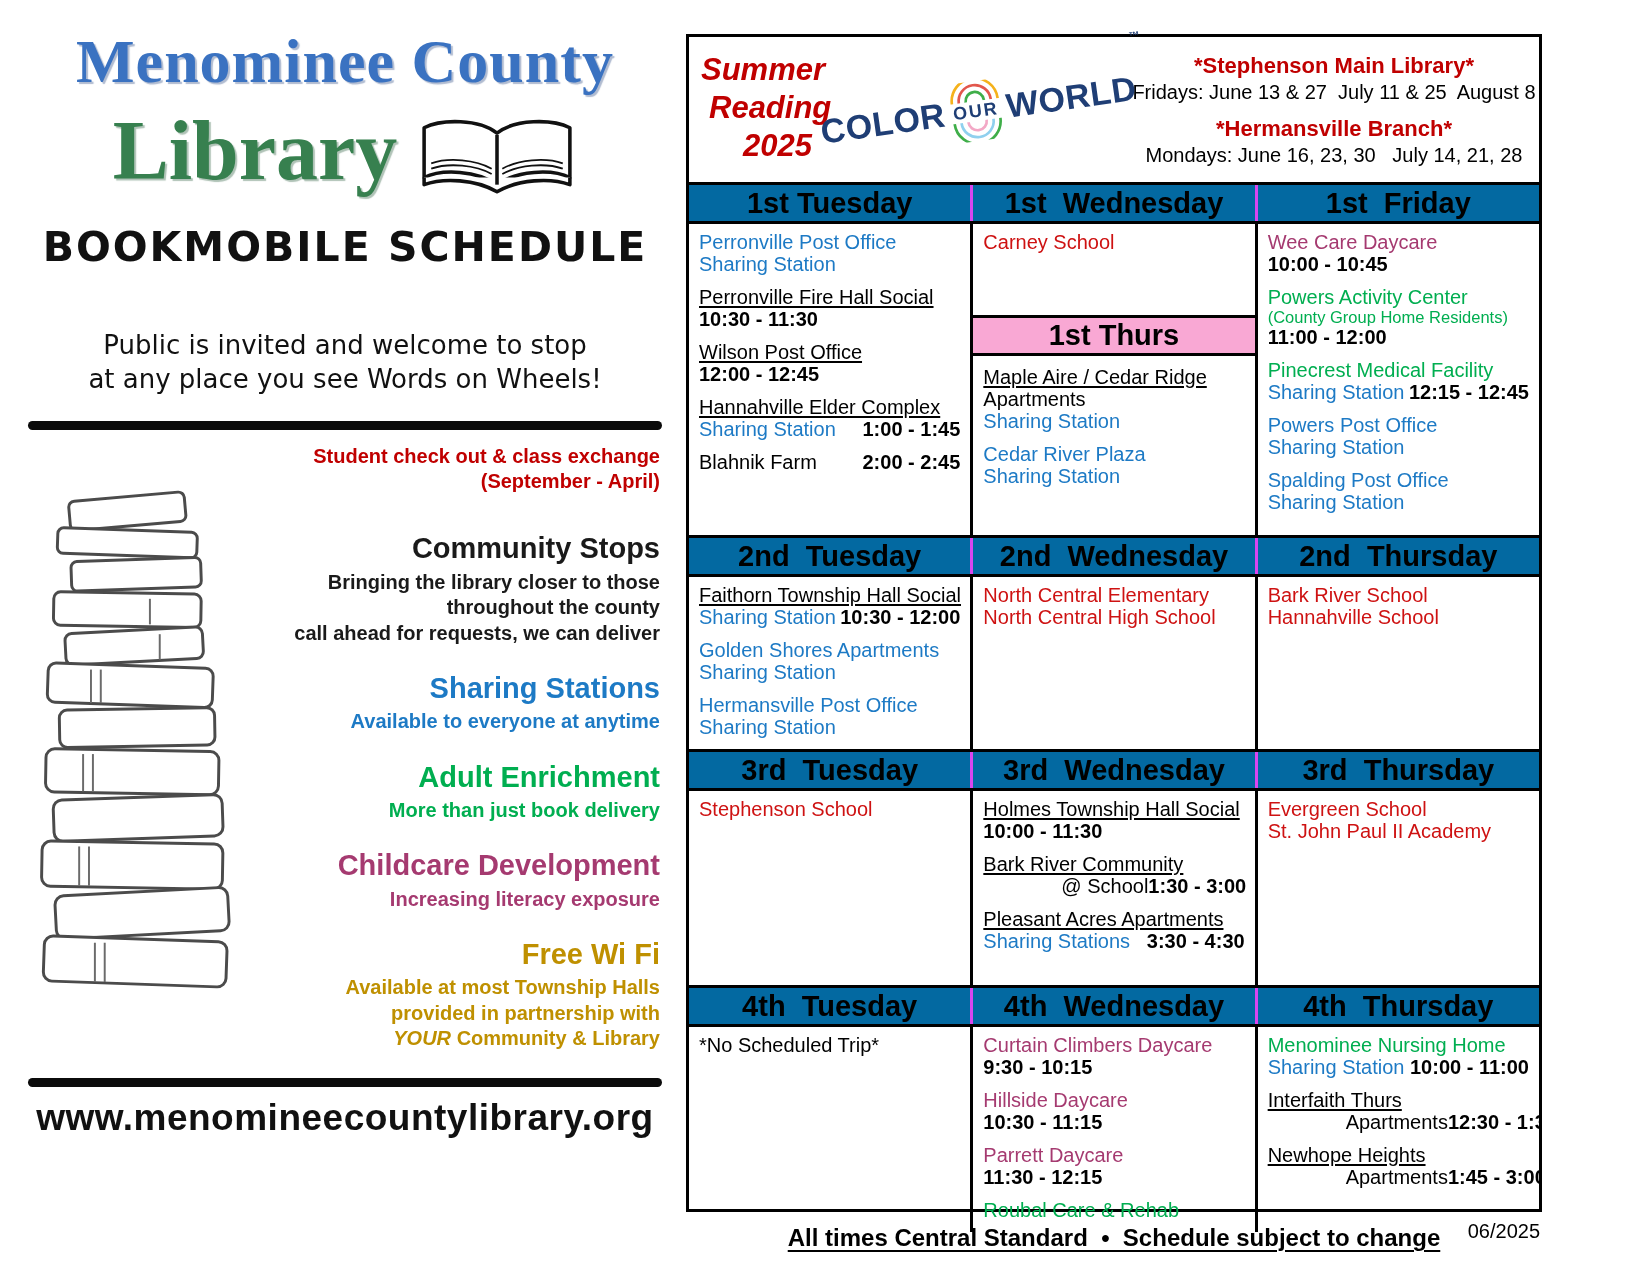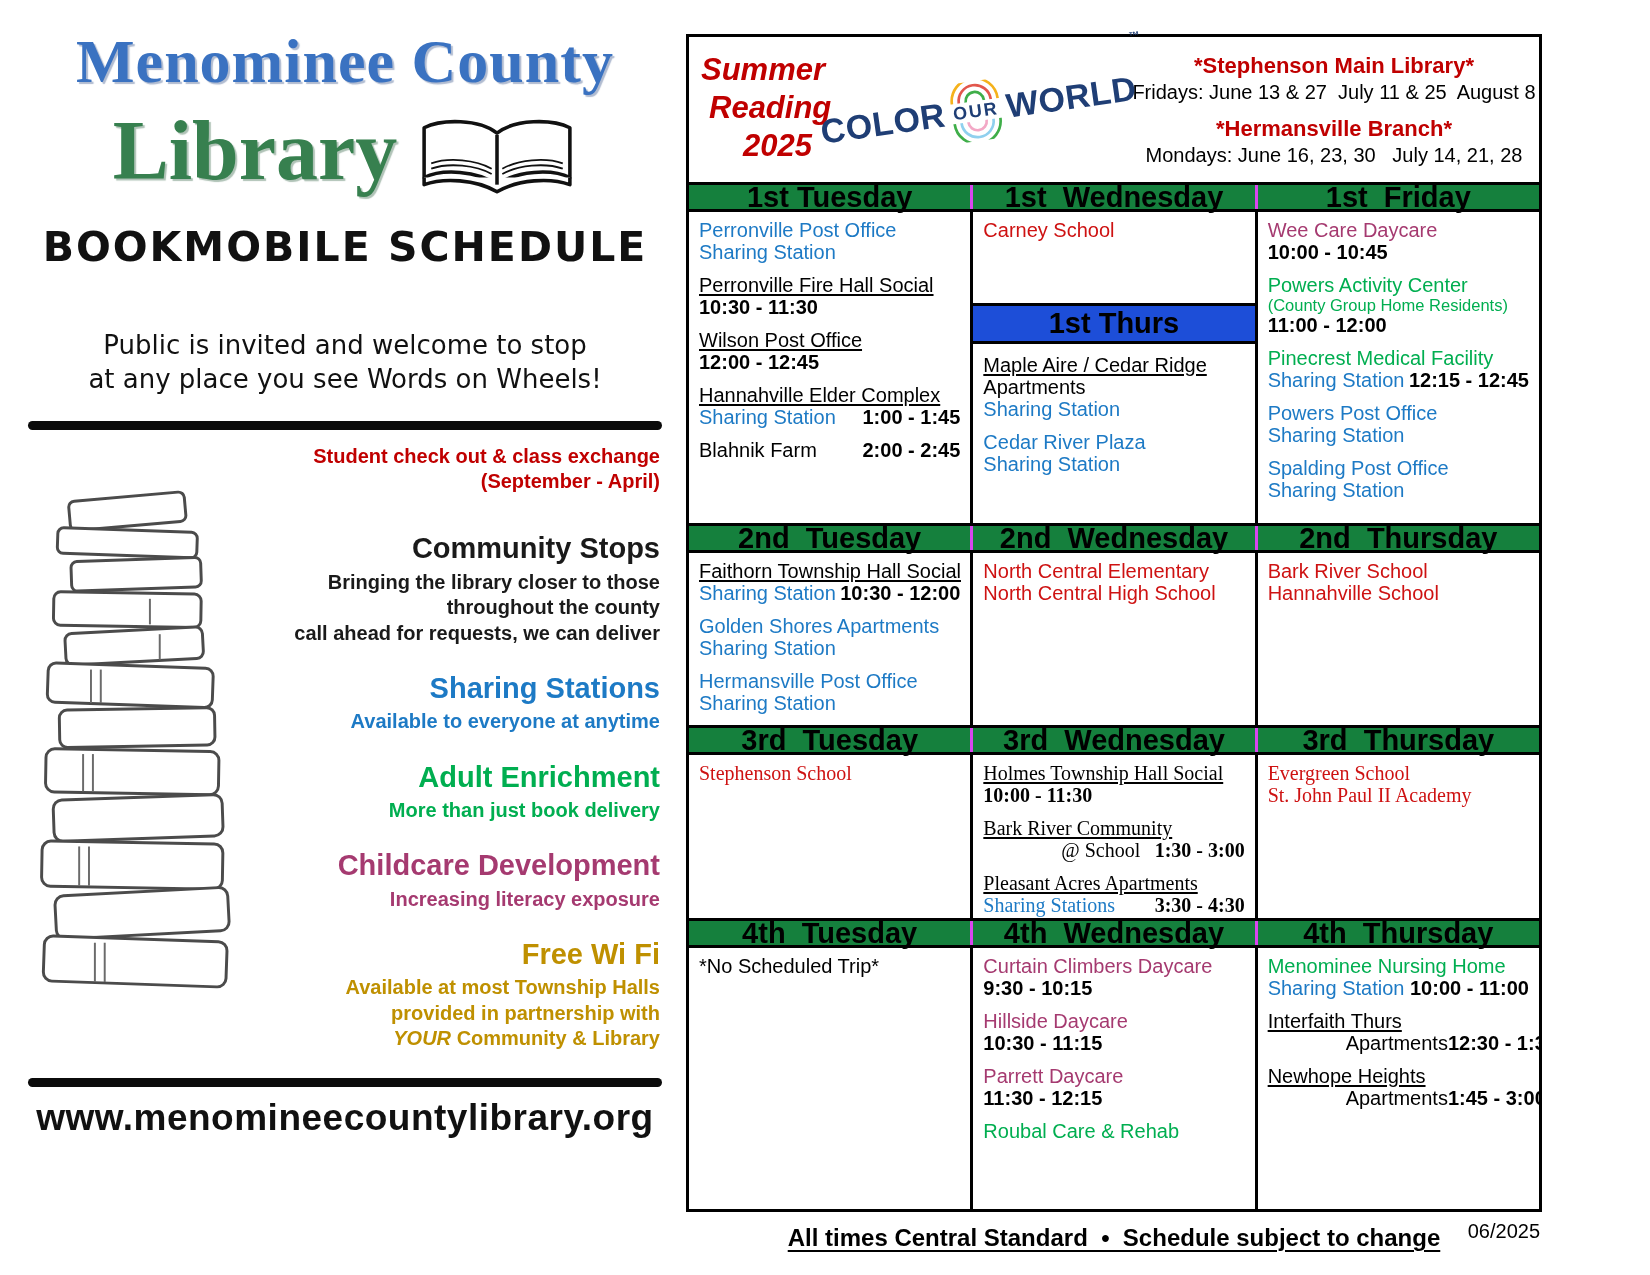--- a/index.html
+++ b/index.html
@@ -36,43 +36,43 @@
   .ourstack{display:flex;flex-direction:column;align-items:center;width:64px;margin:0 2px;}
   .our{font-size:18px;letter-spacing:2px;line-height:1;margin:1px 0;}
   .arcs{width:58px;height:20px;}
   .tm{font-size:11px;align-self:flex-start;margin-top:14px;}
   .banddates{flex:1;text-align:center;padding-top:16px;line-height:1.22;}
   .bd-red{color:#C00000;font-weight:700;font-size:22px;}
   .bd-blk{font-size:20px;white-space:pre;color:#000;}
   .sp{margin-top:12px;}
 
   #schedule-body{flex:1;display:flex;flex-direction:column;}
-  .dayrow{display:flex;background:#15803d;border-top:3px solid #000;border-bottom:3px solid #000;height:30px;box-sizing:border-box;flex-shrink:0;}
+  .dayrow{display:flex;background:#0369a1;border-top:3px solid #000;border-bottom:3px solid #000;height:42px;box-sizing:border-box;flex-shrink:0;}
   .daycell{flex:1;display:flex;align-items:center;justify-content:center;font-weight:700;font-size:29px;white-space:pre;color:#000;}
   .daycell + .daycell{border-left:3px solid #d946ef;}
   .crow{display:flex;flex-shrink:0;}
-  .crow.r1{height:311px;} .crow.r2{height:172px;} .crow.r3{height:163px;font-family:Liberation Serif, serif;} .crow.r4{flex:1;}
+  .crow.r1{height:311px;} .crow.r2{height:172px;} .crow.r3{height:194px;} .crow.r4{flex:1;}
   .cell{flex:1;padding:7px 10px 0;overflow:hidden;font-size:20px;line-height:1.1;}
   .cell + .cell{border-left:3px solid #000;}
   .stop{margin-bottom:11px;}
   .line{display:flex;justify-content:space-between;}
   .line .a{white-space:pre;}
   .t{font-weight:700;color:#000;white-space:pre;}
   .s-b .a, .s-plain .a, .s-u .a{color:#000;}
   .s-plain .a{font-weight:400;}
   .s-u .a{text-decoration:underline;text-decoration-thickness:2px;text-underline-offset:2px;}
   .s-blue .a{color:#1D7AC5;}
   .s-red .a{color:#CE1212;}
   .s-green .a{color:#00AE50;}
   .s-greensmall .a{color:#00AE50;font-size:16.5px;}
   .s-purple .a{color:#A53A70;}
   .s-time{justify-content:flex-start;}
   .s-time .a{font-weight:700;color:#000;}
   .cellpre{height:84px;}
-  .subband{height:41px;margin:0 -10px;background:#1d4ed8;border-top:3px solid #000;border-bottom:3px solid #000;display:flex;align-items:center;justify-content:center;font-weight:700;font-size:29px;box-sizing:border-box;}
+  .subband{height:41px;margin:0 -10px;background:#f9a8d4;border-top:3px solid #000;border-bottom:3px solid #000;display:flex;align-items:center;justify-content:center;font-weight:700;font-size:29px;box-sizing:border-box;}
   .substops{padding-top:10px;}
 
   .footer{position:absolute;left:686px;top:1224px;width:856px;text-align:center;}
   .fnote{font-weight:700;font-size:24px;text-decoration:underline;text-decoration-thickness:2px;text-underline-offset:4px;white-space:pre;color:#000;}
   .fver{position:absolute;right:2px;top:-4px;font-size:20px;font-weight:400;text-decoration:none;color:#000;}
 </style>
 </head>
 <body>
 
 <div class="page">

